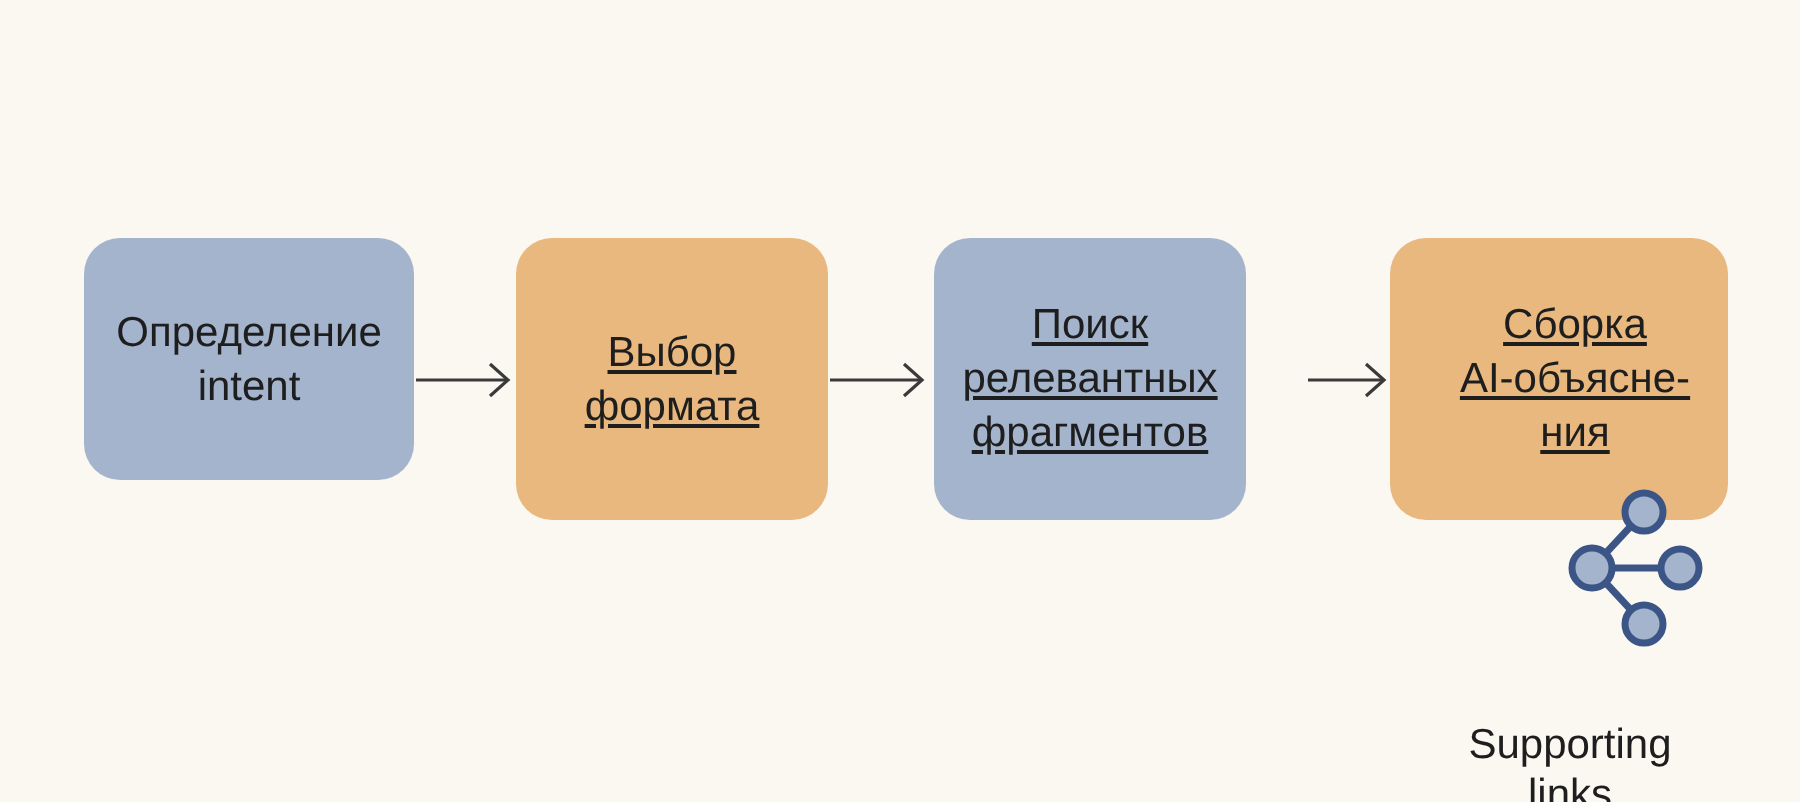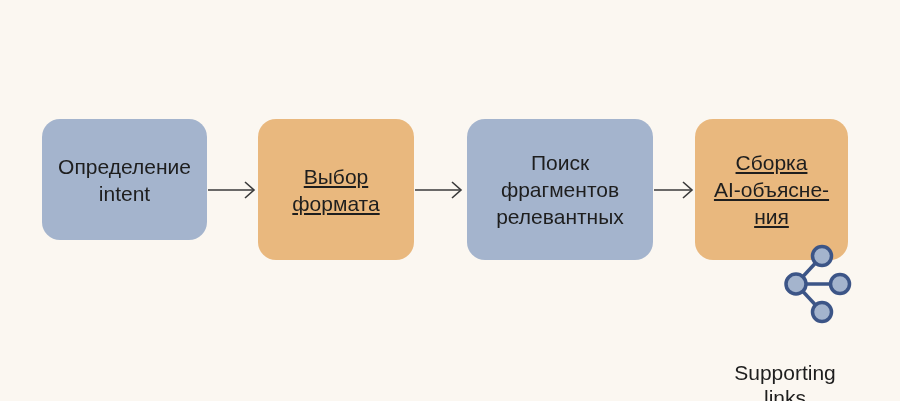--- a/index.html
+++ b/index.html
@@ -52,32 +52,32 @@
 <div class="box orange" style="left:258px; top:119px; width:156px; height:141px;">
   <span>Выбор</span>
   <span>формата</span>
 </div>
 
 <svg class="arrow" style="left:414px; top:179px;" width="50" height="22" viewBox="0 0 50 22">
   <line x1="1" y1="11" x2="46" y2="11" stroke="#3a3a3a" stroke-width="1.6"></line>
   <polyline points="38,3 47,11 38,19" fill="none" stroke="#3a3a3a" stroke-width="1.6"></polyline>
 </svg>
 
-<div class="box blue" style="left:467px; top:119px; width:186px; height:141px;">
+<div class="box blue" style="left:467px; top:119px; width:156px; height:141px;text-decoration:underline;">
   <span>Поиск</span>
+  <span>релевантных</span>
   <span>фрагментов</span>
-  <span>релевантных</span>
 </div>
 
 <svg class="arrow" style="left:653px; top:179px;" width="42" height="22" viewBox="0 0 42 22">
   <line x1="1" y1="11" x2="38" y2="11" stroke="#3a3a3a" stroke-width="1.6"></line>
   <polyline points="30,3 39,11 30,19" fill="none" stroke="#3a3a3a" stroke-width="1.6"></polyline>
 </svg>
 
-<div class="box orange" style="left:695px; top:119px; width:153px; height:141px;">
+<div class="box orange" style="left:695px; top:119px; width:153px; height:141px;padding-left:16px;">
   <span>Сборка</span>
   <span>AI-объясне-</span>
   <span>ния</span>
 </div>
 
 <svg class="share-icon" style="left:780px; top:240px;" width="76" height="86" viewBox="0 0 76 86">
   <g stroke="#3c5587" stroke-width="3.5">
     <line x1="16" y1="44" x2="42" y2="16"></line>
     <line x1="16" y1="44" x2="58" y2="44"></line>
     <line x1="16" y1="44" x2="42" y2="72"></line>

